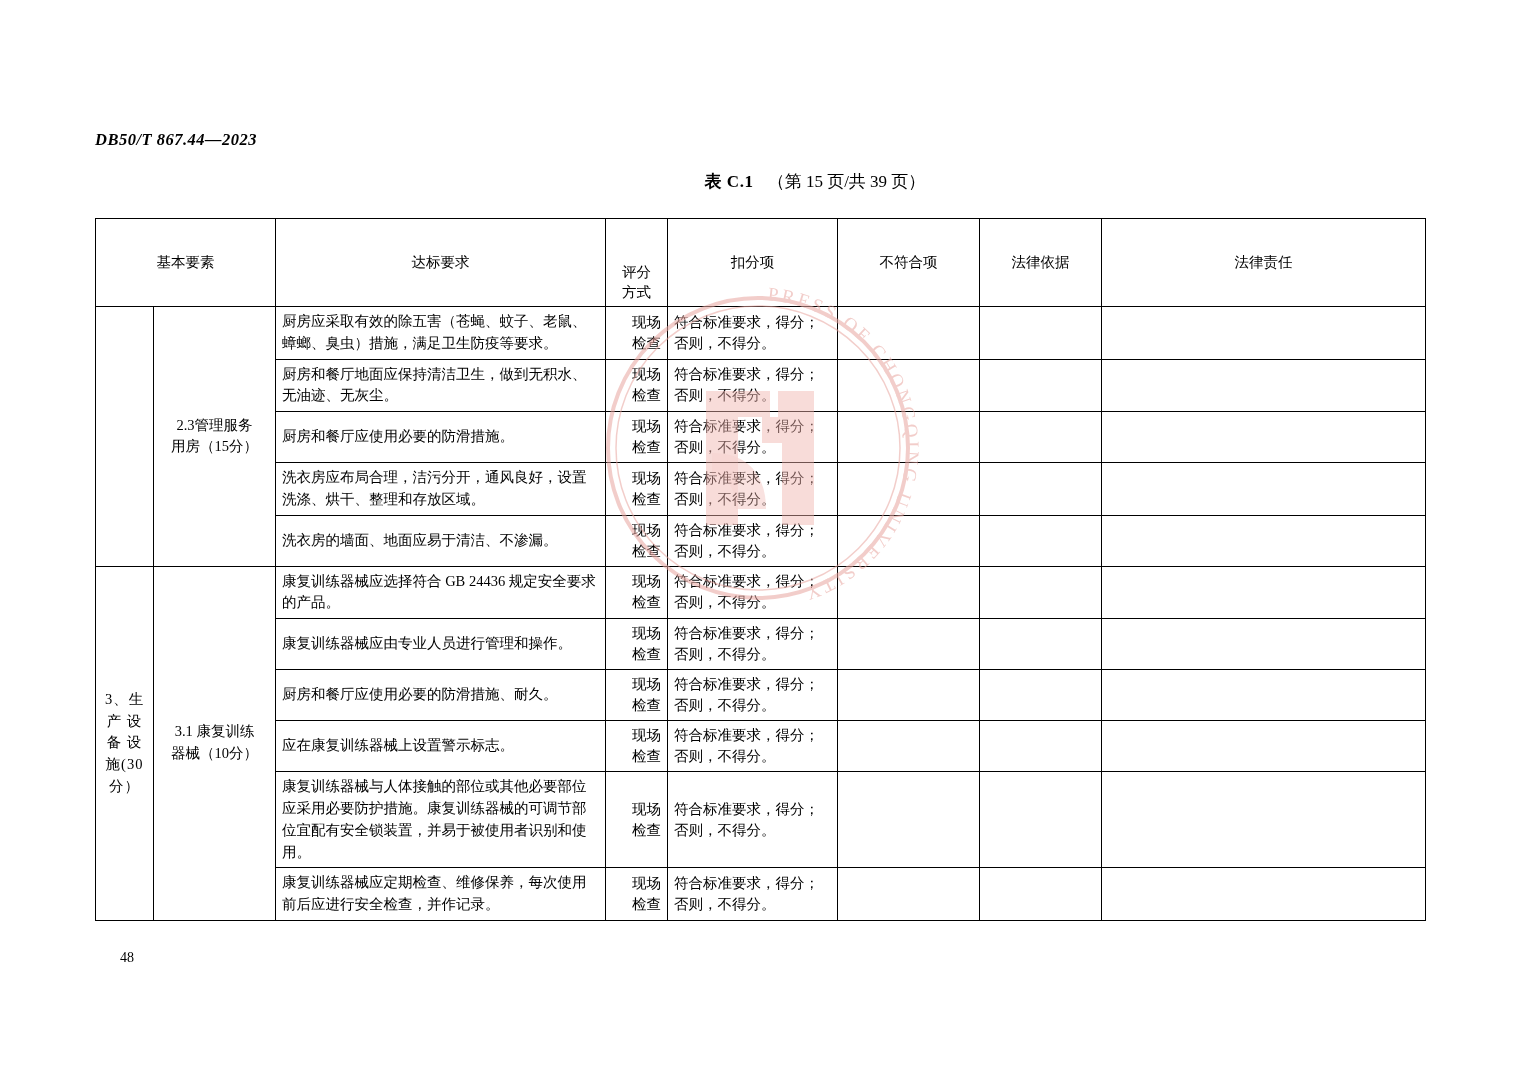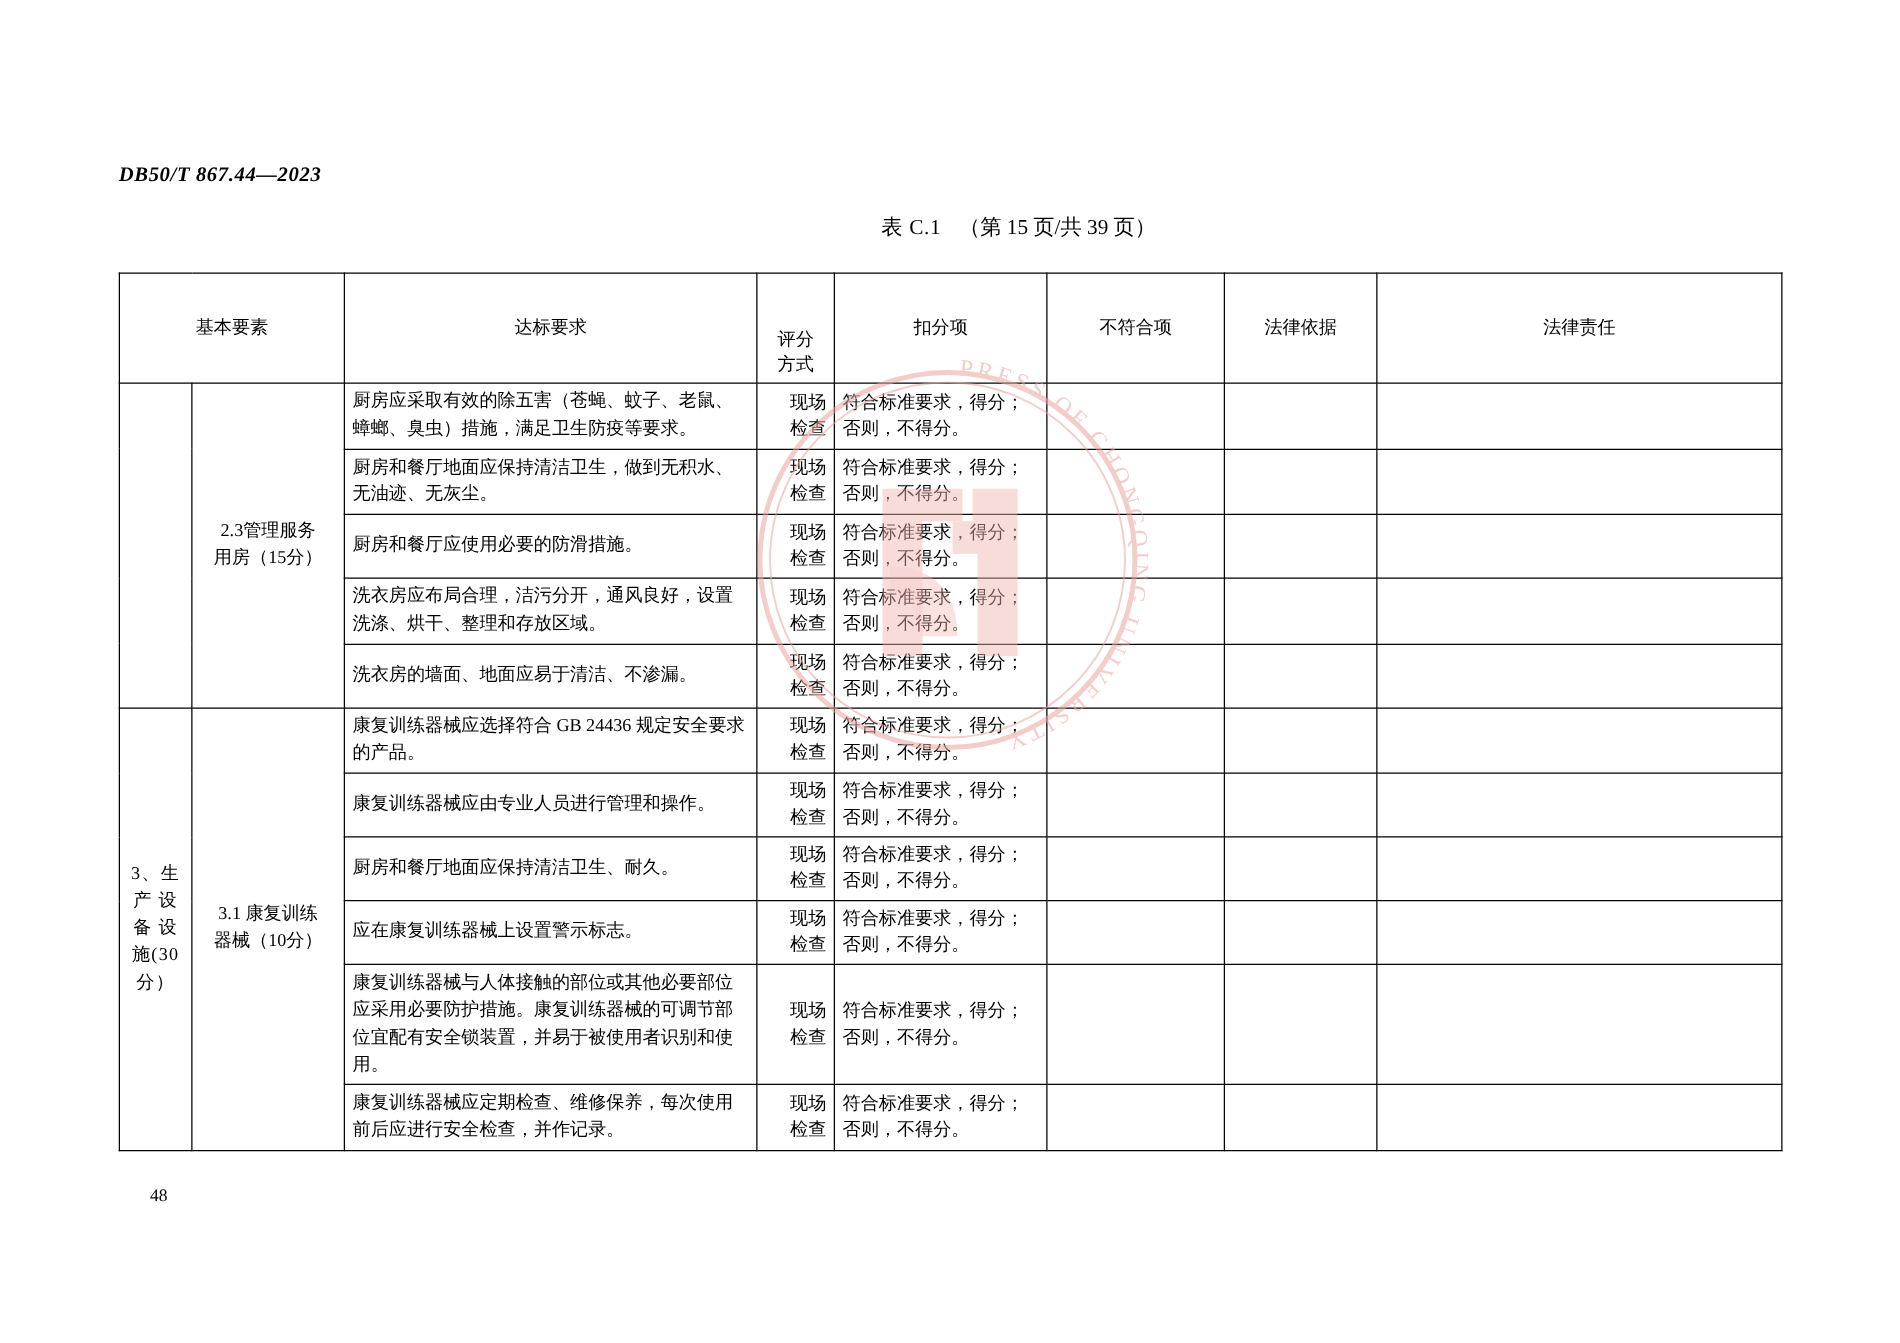--- a/index.html
+++ b/index.html
@@ -34,21 +34,21 @@
   .table-caption {
     position: absolute;
     left: 0;
     right: 0;
     top: 170px;
     text-align: center;
     font-size: 17px;
     padding-left: 110px;
   }
   .table-caption .cap-main {
-    font-weight: normal;
+    font-weight: bold;
     letter-spacing: 0.5px;
   }
   .table-caption .cap-sub {
     font-weight: normal;
     margin-left: 10px;
   }
   .tbl-wrap {
     position: absolute;
     left: 95px;
     top: 218px;
@@ -259,21 +259,21 @@
               <span style="display:block;line-height:1.45;">现场<br>检查</span>
             </td>
           <td class="ded-cell">
               <span style="display:block;line-height:1.45;">符合标准要求，得分；<br>否则，不得分。</span>
             </td>
           <td class="blank-cell"></td>
           <td class="blank-cell"></td>
           <td class="blank-cell"></td>
         </tr>
         <tr>
-          <td class="req-cell">厨房和餐厅地面应保持清洁卫生、耐久。</td>
+          <td class="req-cell">厨房和餐厅应使用必要的防滑措施、耐久。</td>
           <td class="way-cell">
               <span style="display:block;line-height:1.45;">现场<br>检查</span>
             </td>
           <td class="ded-cell">
               <span style="display:block;line-height:1.45;">符合标准要求，得分；<br>否则，不得分。</span>
             </td>
           <td class="blank-cell"></td>
           <td class="blank-cell"></td>
           <td class="blank-cell"></td>
         </tr>

